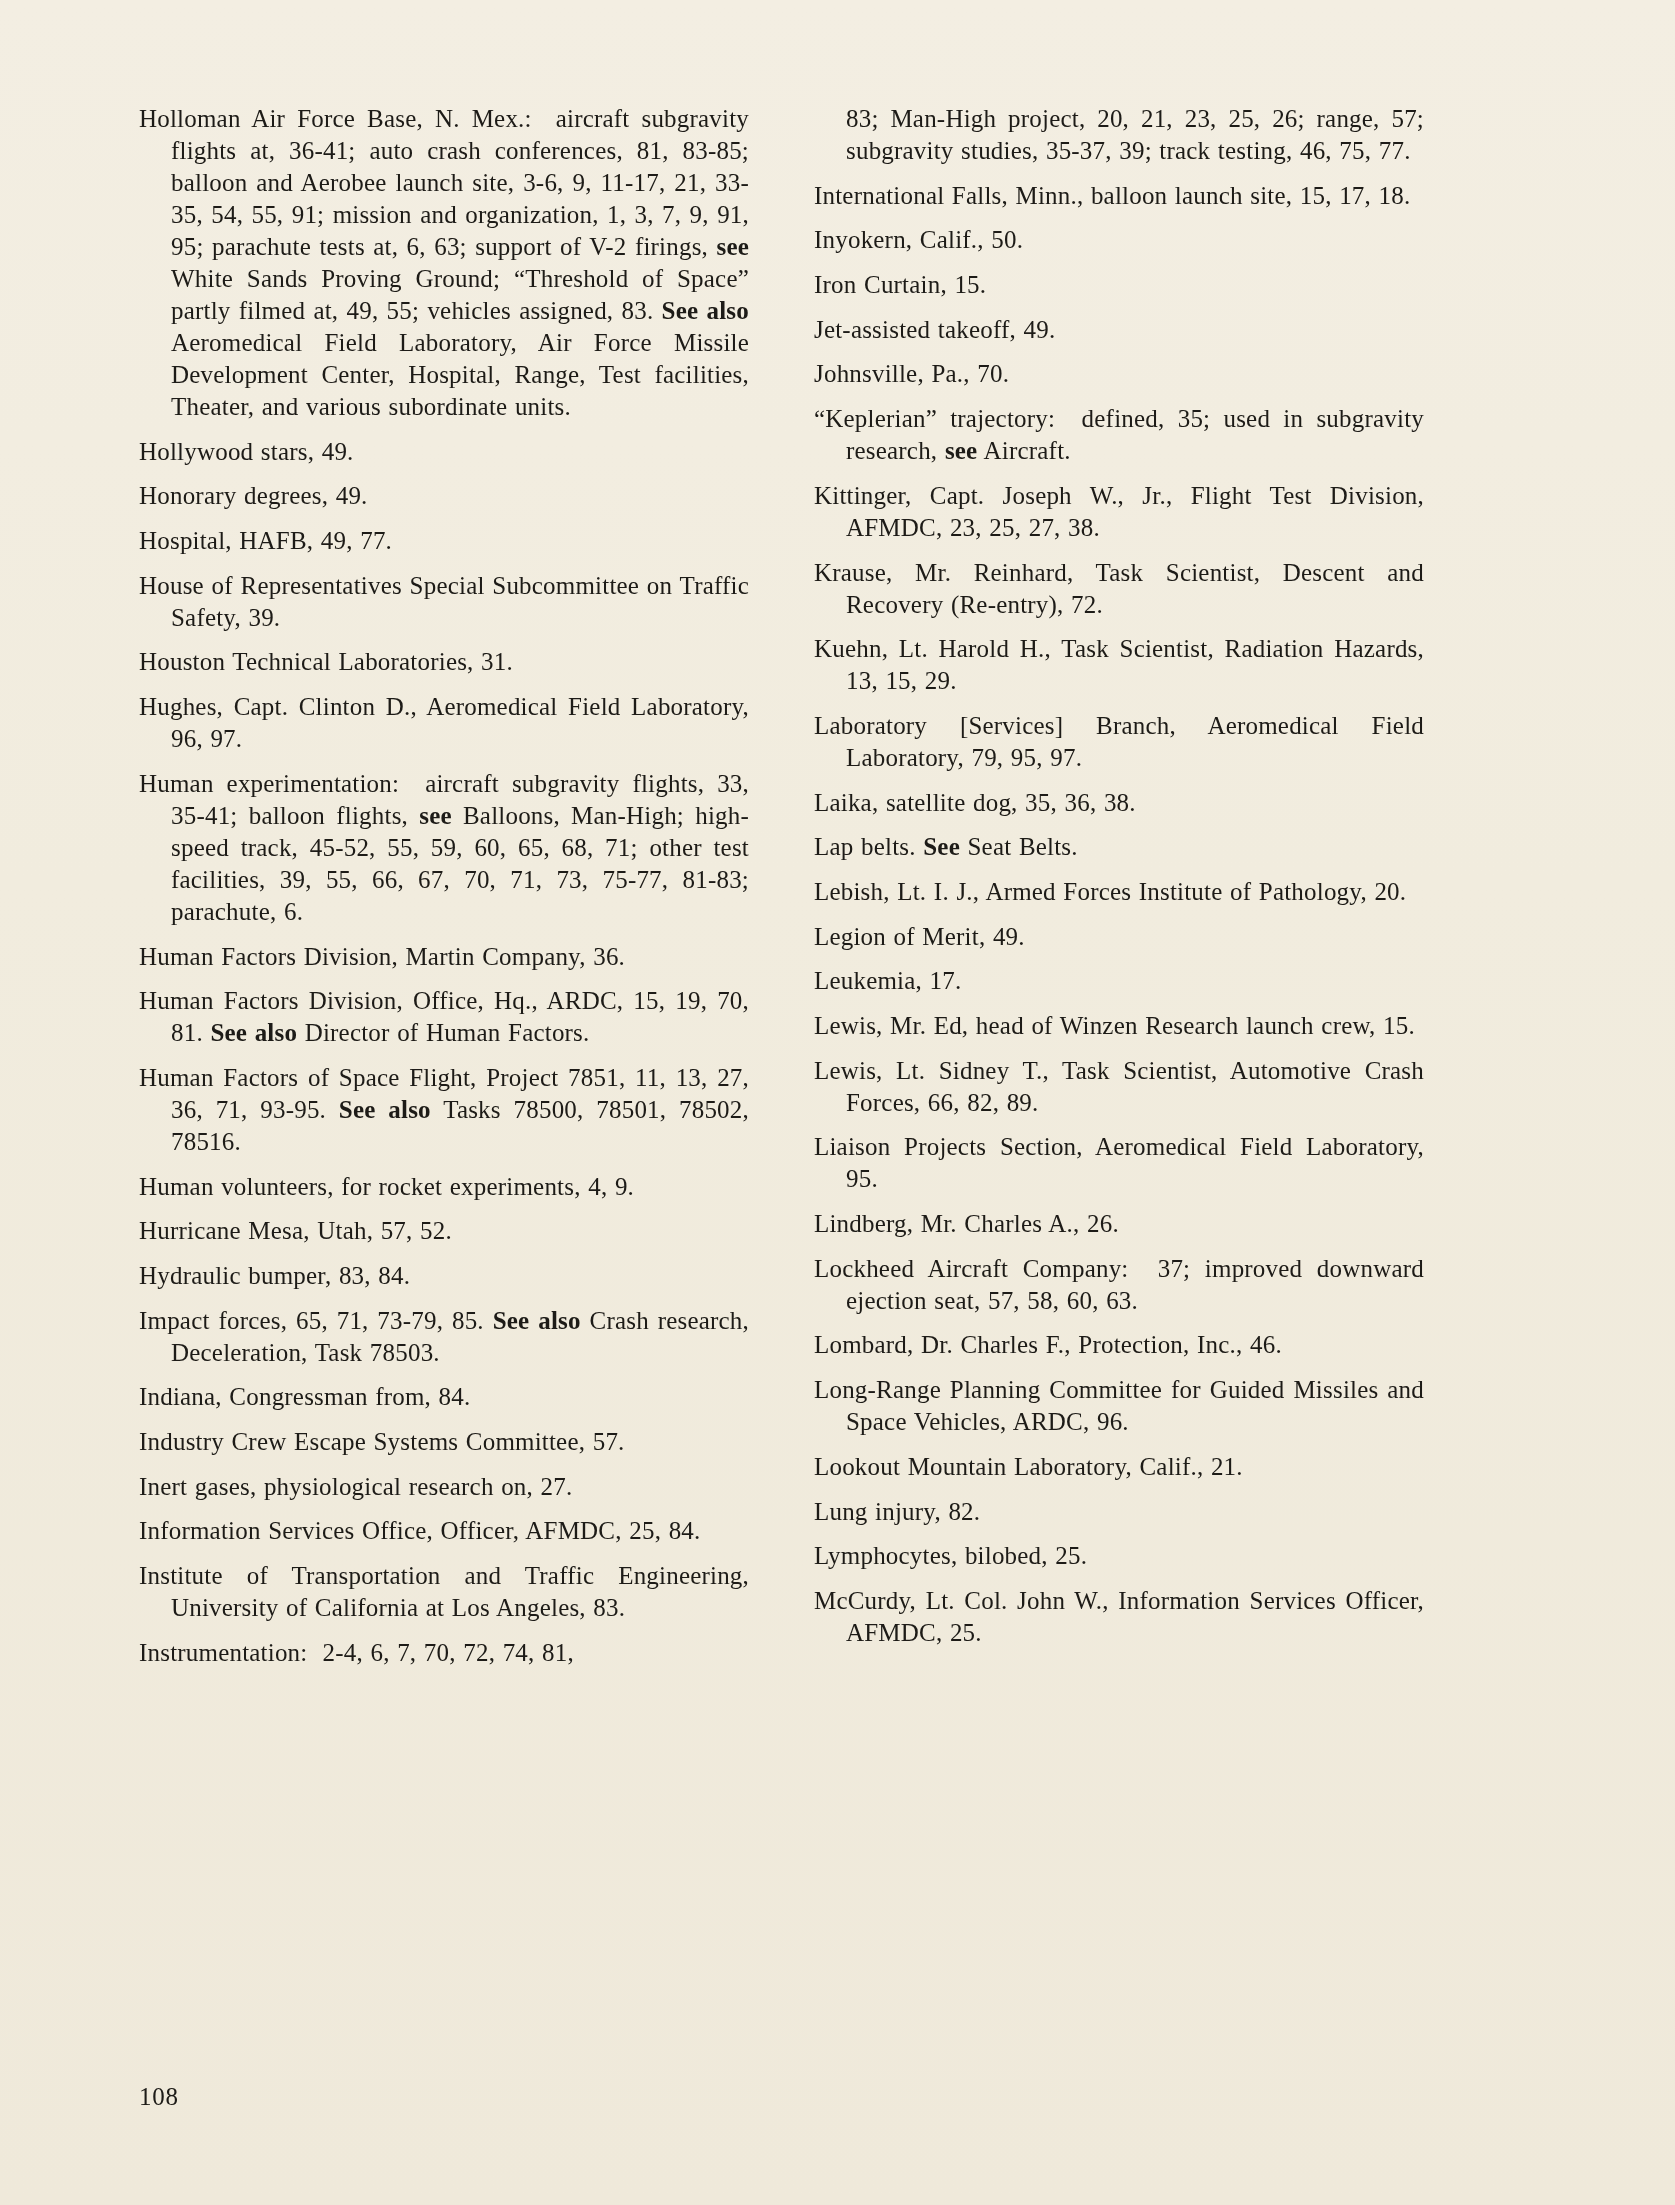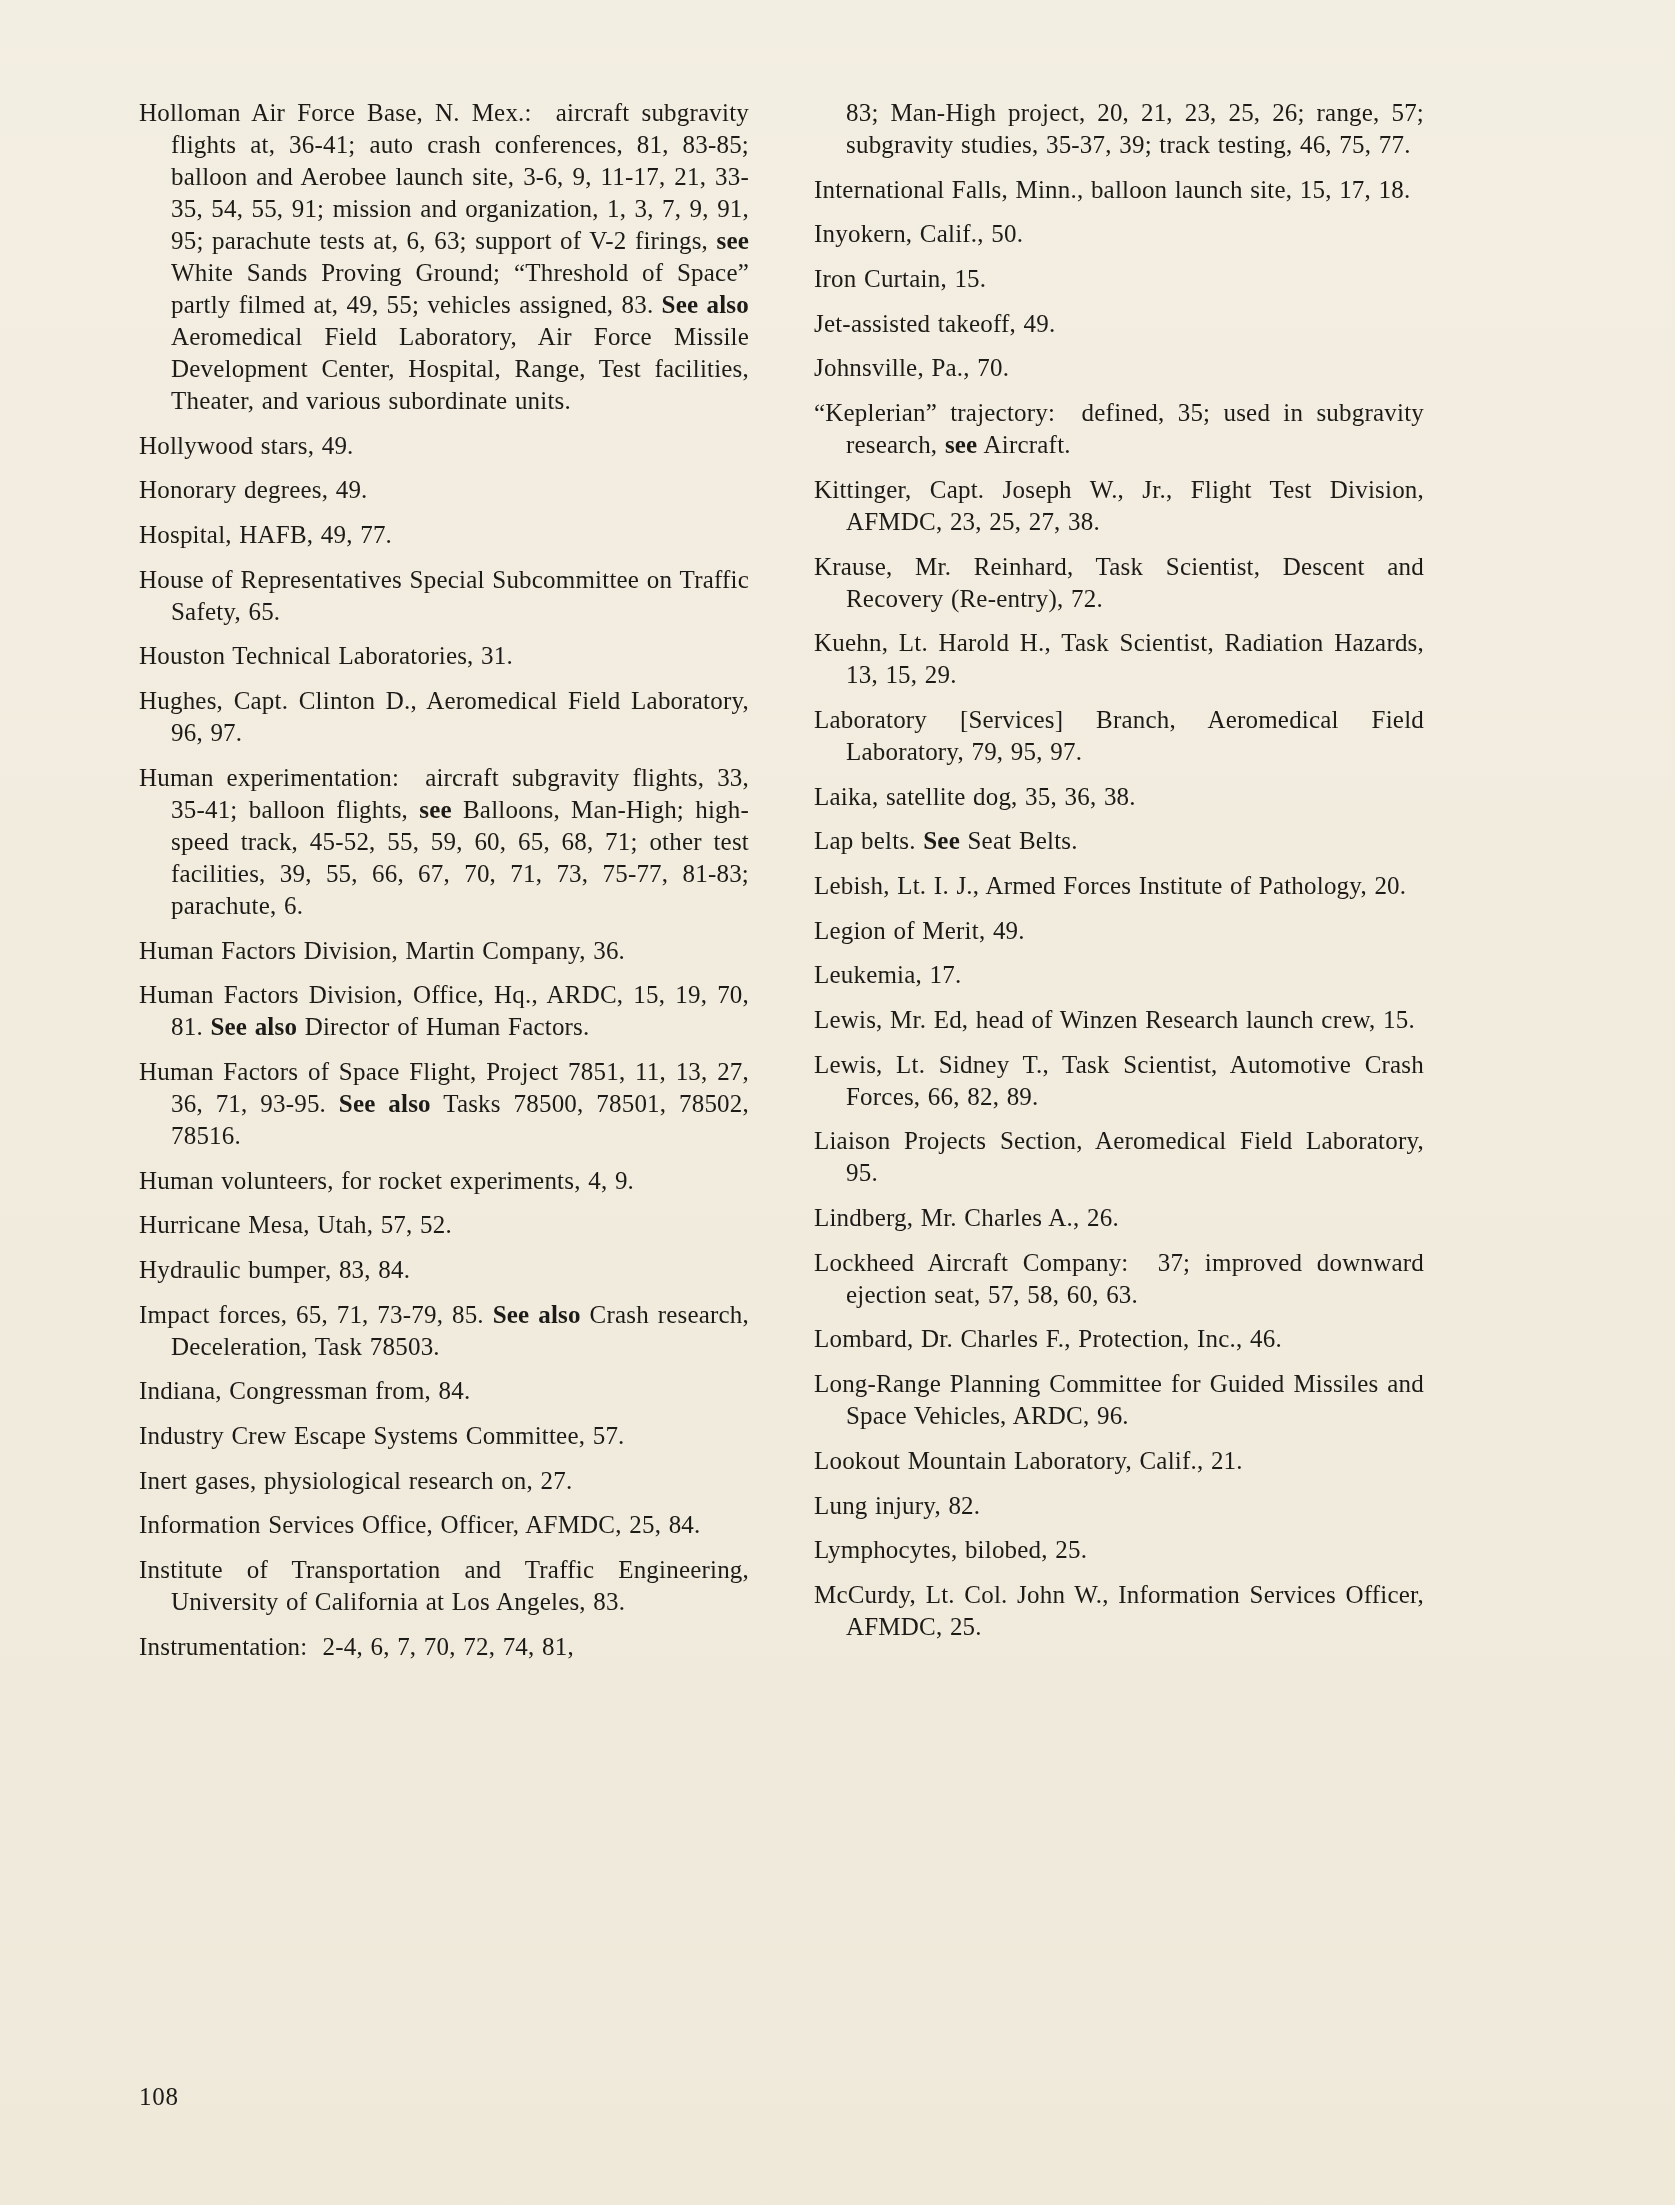--- a/index.html
+++ b/index.html
@@ -15,21 +15,21 @@
     position: relative;
     overflow: hidden;
   }
   .page {
     position: absolute;
     inset: 0;
     background: linear-gradient(180deg, #f3eee2 0%, #f1ecde 40%, #efe9da 100%);
   }
   .columns {
     position: absolute;
-    top: 97px;
+    top: 103px;
     left: 139px;
     width: 1285px;
     display: flex;
     gap: 65px;
   }
   .column {
     width: 610px;
   }
   .entry {
     margin: 0 0 12.7px 0;
@@ -60,21 +60,21 @@
 </head>
 <body>
 
 <div class="page">
   <div class="columns">
     <div class="column">
         <p class="entry"><span>Holloman Air Force Base, N. Mex.:&nbsp; aircraft subgravity flights at, 36-41; auto crash conferences, 81, 83-85; balloon and Aerobee launch site, 3-6, 9, 11-17, 21, 33-35, 54, 55, 91; mission and organization, 1, 3, 7, 9, 91, 95; parachute tests at, 6, 63; support of V-2 firings, </span><span class="bold">see</span><span> White Sands Proving Ground; “Threshold of Space” partly filmed at, 49, 55; vehicles assigned, 83. </span><span class="bold">See also</span><span> Aeromedical Field Laboratory, Air Force Missile Development Center, Hospital, Range, Test facilities, Theater, and various subordinate units.</span></p>
         <p class="entry"><span>Hollywood stars, 49.</span></p>
         <p class="entry"><span>Honorary degrees, 49.</span></p>
         <p class="entry"><span>Hospital, HAFB, 49, 77.</span></p>
-        <p class="entry"><span>House of Representatives Special Subcommittee on Traffic Safety, 65.</span></p>
+        <p class="entry"><span>House of Representatives Special Subcommittee on Traffic Safety, 39.</span></p>
         <p class="entry"><span>Houston Technical Laboratories, 31.</span></p>
         <p class="entry"><span>Hughes, Capt. Clinton D., Aeromedical Field Laboratory, 96, 97.</span></p>
         <p class="entry"><span>Human experimentation:&nbsp; aircraft subgravity flights, 33, 35-41; balloon flights, </span><span class="bold">see</span><span> Balloons, Man-High; high-speed track, 45-52, 55, 59, 60, 65, 68, 71; other test facilities, 39, 55, 66, 67, 70, 71, 73, 75-77, 81-83; parachute, 6.</span></p>
         <p class="entry"><span>Human Factors Division, Martin Company, 36.</span></p>
         <p class="entry"><span>Human Factors Division, Office, Hq., ARDC, 15, 19, 70, 81. </span><span class="bold">See also</span><span> Director of Human Factors.</span></p>
         <p class="entry"><span>Human Factors of Space Flight, Project 7851, 11, 13, 27, 36, 71, 93-95. </span><span class="bold">See also</span><span> Tasks 78500, 78501, 78502, 78516.</span></p>
         <p class="entry"><span>Human volunteers, for rocket experiments, 4, 9.</span></p>
         <p class="entry"><span>Hurricane Mesa, Utah, 57, 52.</span></p>
         <p class="entry"><span>Hydraulic bumper, 83, 84.</span></p>
         <p class="entry"><span>Impact forces, 65, 71, 73-79, 85. </span><span class="bold">See also</span><span> Crash research, Deceleration, Task 78503.</span></p>

